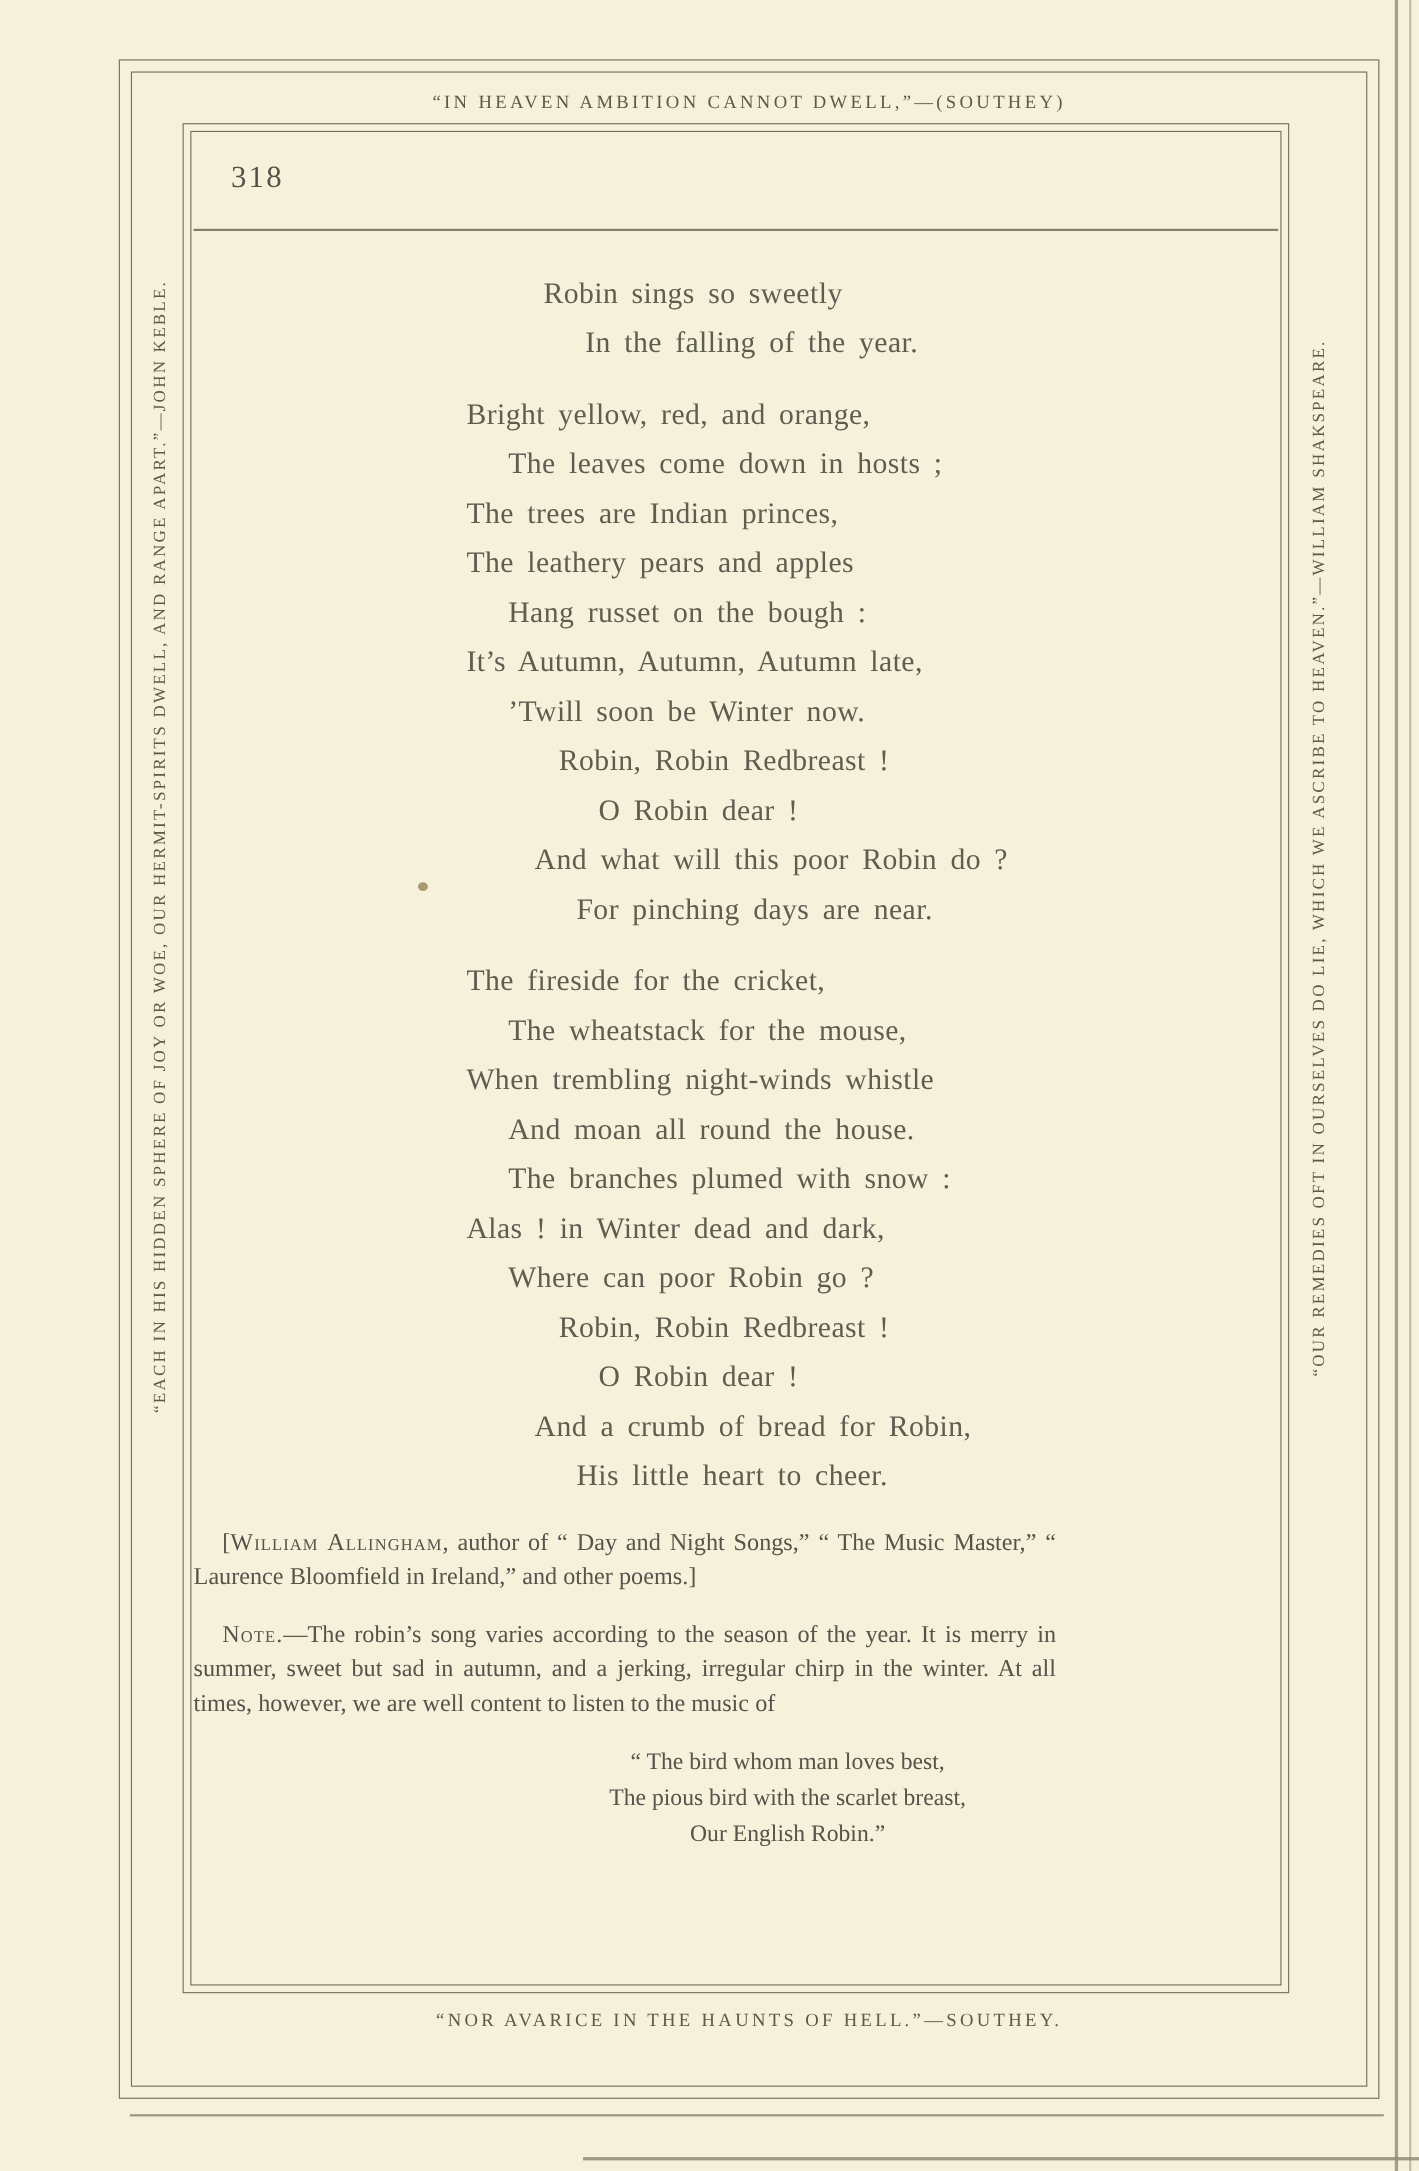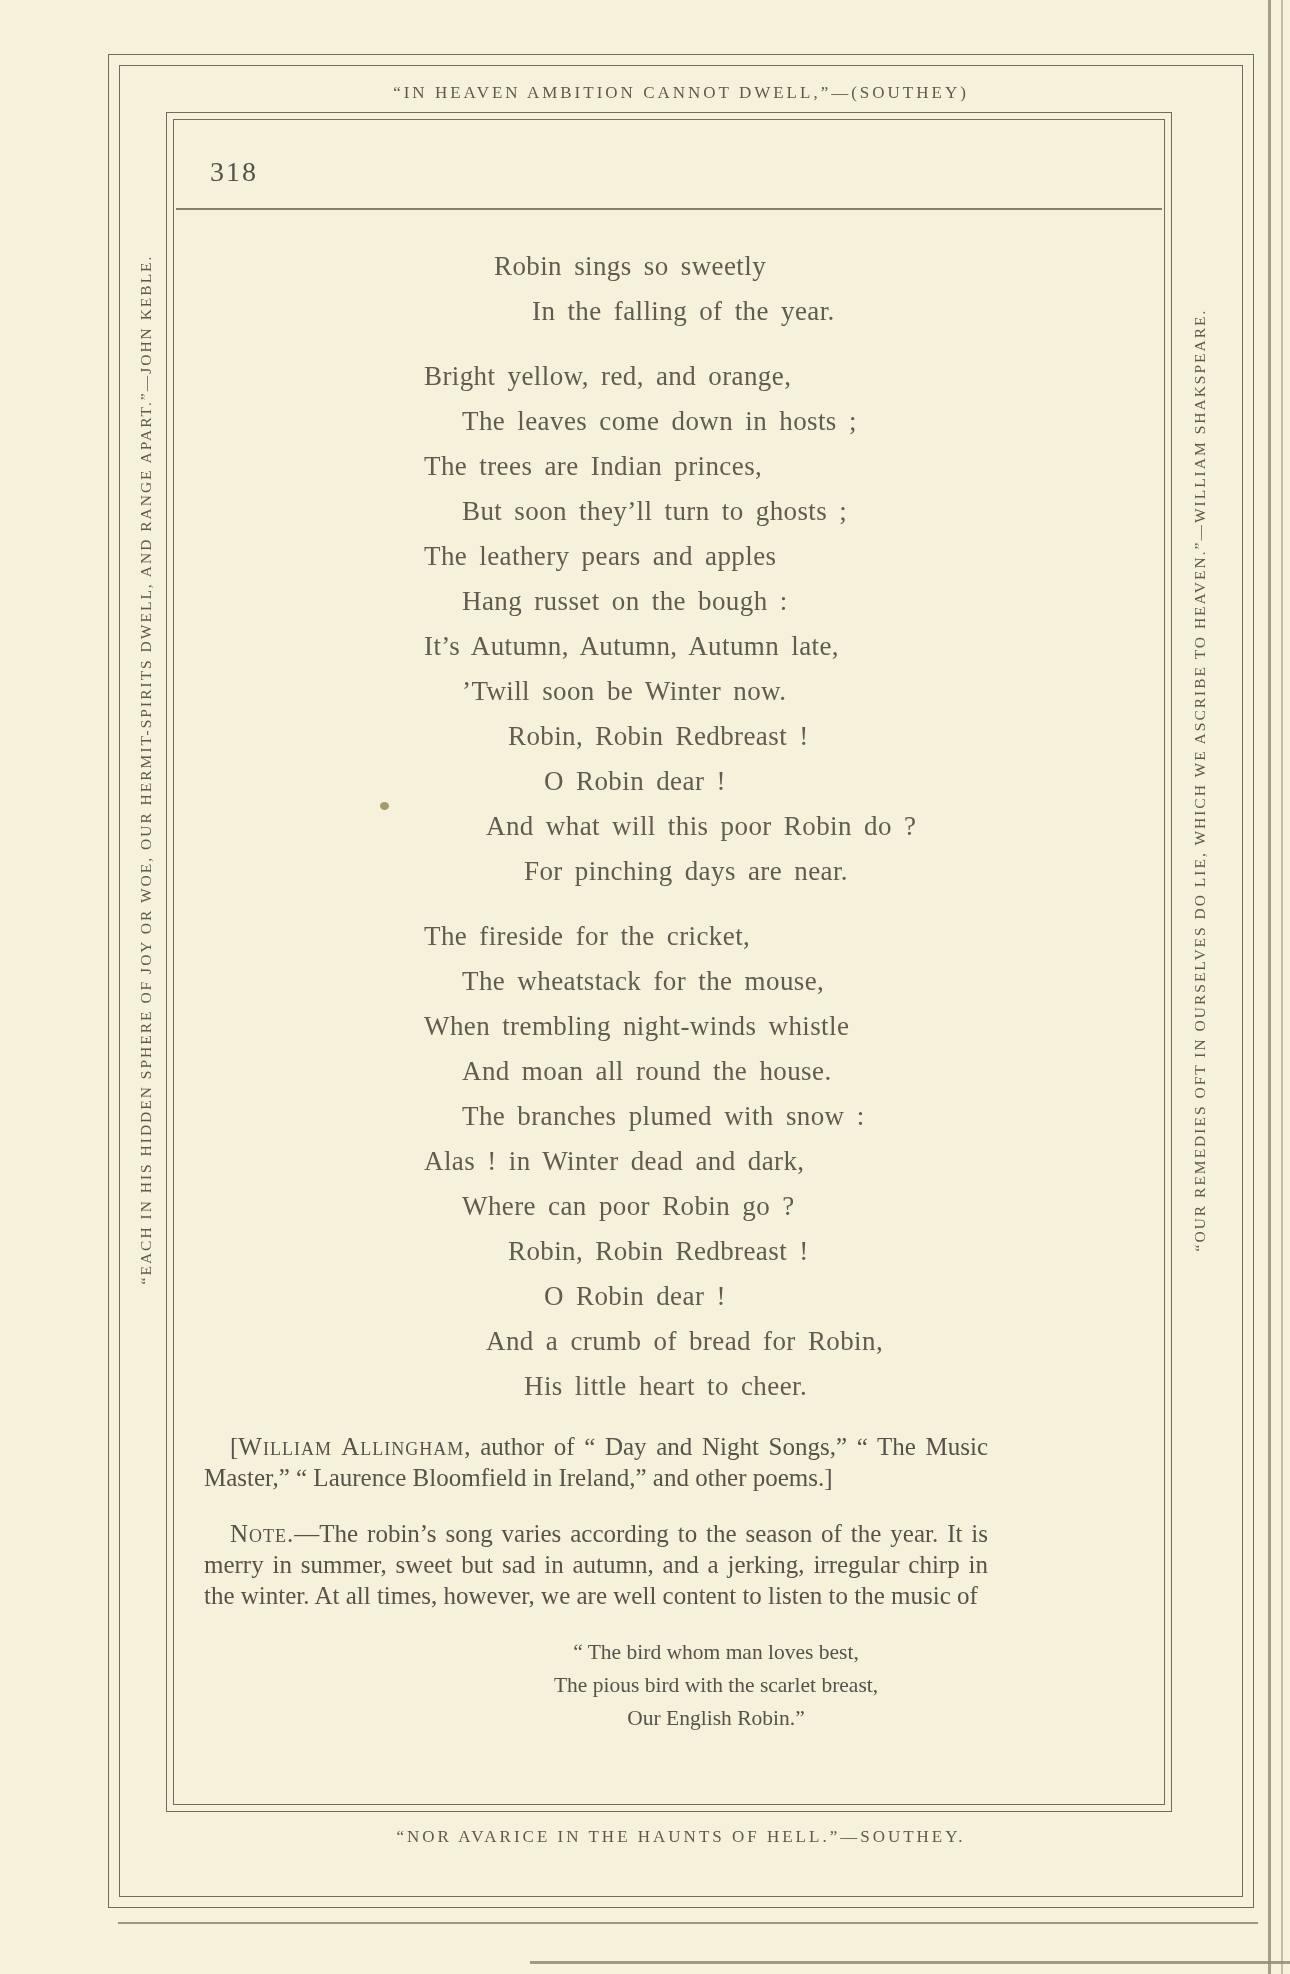--- a/index.html
+++ b/index.html
@@ -31,38 +31,38 @@
   .mq-left{left:134px;top:1322px;width:1105px;font-size:15.5px;letter-spacing:2px;}
   .mq-right{left:1188px;top:1300px;width:1040px;font-size:15.5px;letter-spacing:2px;}
   
   .inner-box{
     position:absolute;left:166px;top:112px;width:1006px;height:1700px;
     border:1.5px solid #6f6d57;box-sizing:border-box;background:transparent;
   }
   .inner-box-line{position:absolute;left:6px;top:6px;right:6px;bottom:6px;border:1px solid #6f6d57;pointer-events:none;}
   .content{position:absolute;left:9px;top:9px;right:9px;bottom:9px;padding-top:22px;}
   .header-row{position:relative;height:46px;}
-  .page-number{position:absolute;left:34px;top:12px;font-size:28px;letter-spacing:2px;color:#555348;}
+  .page-number{position:absolute;left:34px;top:2px;font-size:28px;letter-spacing:2px;color:#555348;}
   .page-title{width:100%;text-align:center;font-style:italic;font-size:28px;letter-spacing:4px;color:#555348;}
   .header-rule{margin-top:18px;height:2px;background:#6f6d57;opacity:.85;}
   
   .poem{margin-top:34px;font-size:27px;line-height:45px;letter-spacing:.4px;word-spacing:5px;color:#5f5d50;position:relative;}
   .stanza{margin-bottom:20px;}
   .pline{white-space:nowrap;}
   .ind-o1{padding-left:318px;}
   .ind-o2{padding-left:356px;}
   .ind-a{padding-left:248px;}
   .ind-b{padding-left:286px;}
   .ind-c1{padding-left:332px;}
   .ind-c2{padding-left:368px;}
   .ind-c3{padding-left:310px;}
   .ind-c4{padding-left:348px;}
   .ink-spot{position:absolute;left:204px;top:558px;width:9px;height:8px;border-radius:50%;background:#8d7c49;opacity:.75;}
   
-  .prose{width:784px;margin-left:28px;font-size:25px;line-height:31px;text-align:justify;color:#55534a;}
+  .prose{width:784px;font-size:22px;line-height:31px;text-align:justify;color:#55534a;}
   .attribution{margin-top:22px;text-indent:26px;}
   .note{margin-top:12px;text-indent:26px;}
   .sc{font-variant:small-caps;letter-spacing:1px;}
   
   .verse{margin-top:8px;width:740px;margin-left:170px;text-align:center;
          font-size:21.5px;line-height:33px;color:#55534a;}
 </style>
 </head>
 <body>
 
@@ -93,21 +93,20 @@
     <div class="poem">
       <div class="ink-spot"></div>
     <div class="stanza">
           <div class="pline ind-o1">Robin sings so sweetly</div>
           <div class="pline ind-o2">In the falling of the year.</div>
         </div>
         <div class="stanza">
           <div class="pline ind-a">Bright yellow, red, and orange,</div>
           <div class="pline ind-b">The leaves come down in hosts ;</div>
           <div class="pline ind-a">The trees are Indian princes,</div>
-          <div class="pline ind-b">But soon they’ll turn to ghosts ;</div>
           <div class="pline ind-a">The leathery pears and apples</div>
           <div class="pline ind-b">Hang russet on the bough :</div>
           <div class="pline ind-a">It’s Autumn, Autumn, Autumn late,</div>
           <div class="pline ind-b">’Twill soon be Winter now.</div>
           <div class="pline ind-c1">Robin, Robin Redbreast !</div>
           <div class="pline ind-c2">O Robin dear !</div>
           <div class="pline ind-c3">And what will this poor Robin do ?</div>
           <div class="pline ind-c4">For pinching days are near.</div>
         </div>
         <div class="stanza">

